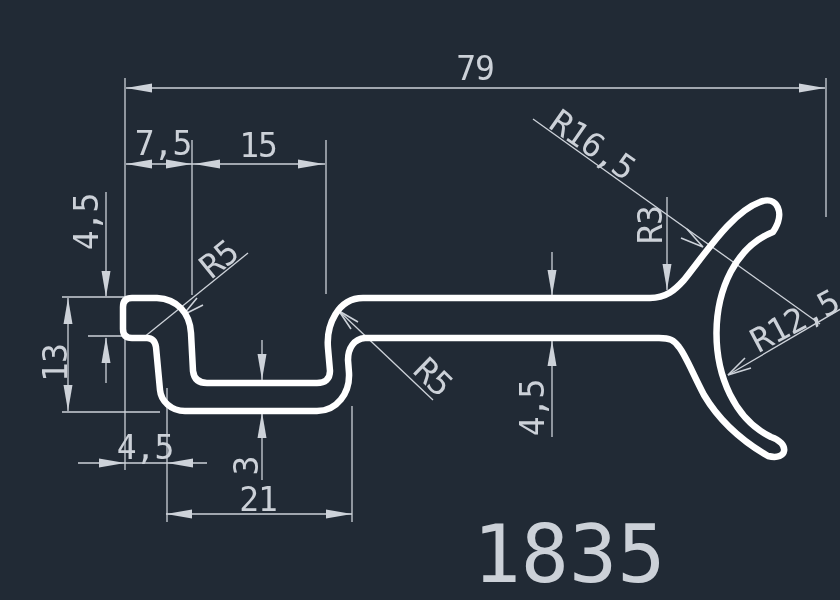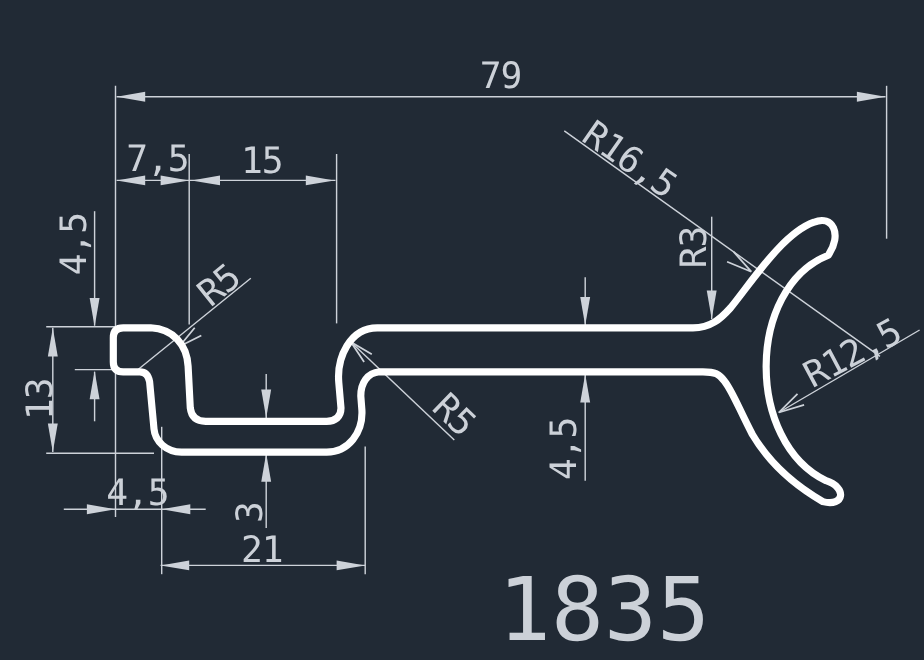--- a/index.html
+++ b/index.html
@@ -1,21 +1,21 @@
 <!DOCTYPE html>
 <html><head>
 <meta charset="utf-8">
 <style>
   html,body{margin:0;padding:0;}
   body{
     width:840px;height:600px;overflow:hidden;
     background:#212a35;
     font-family:"DejaVu Sans Mono", monospace;
   }
-  #stage{position:relative;width:749px;height:600px;}
+  #stage{position:relative;width:749px;height:600px;padding-left:20px;}
   svg{display:block;}
   .dimtext{
     font-family:"DejaVu Sans Mono", monospace;
     font-size:33px;
     text-anchor:middle;
     letter-spacing:-1px;
   }
   .parttext{
     font-family:"DejaVu Sans Mono", monospace;
     font-size:80px;

